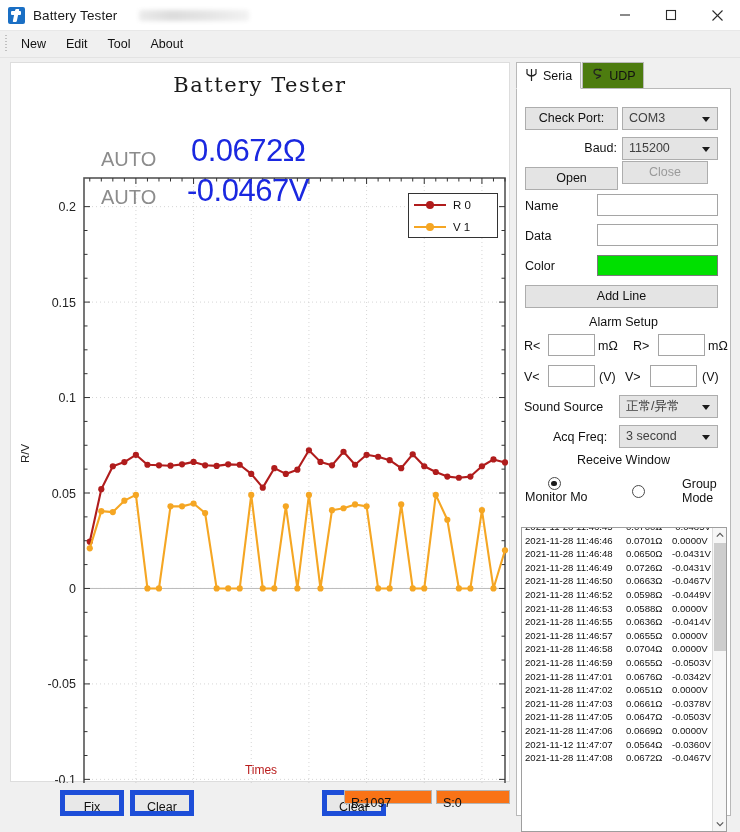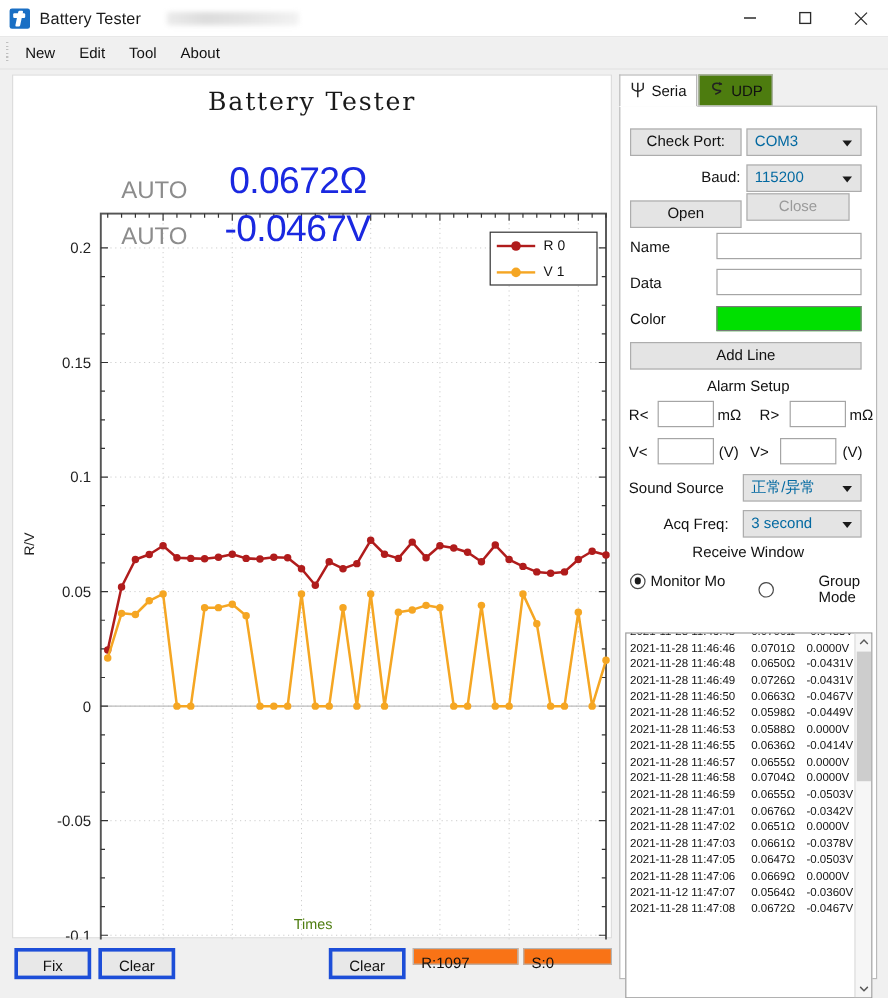--- a/index.html
+++ b/index.html
@@ -86,21 +86,21 @@
     font-size: 21px; color: #1a1a1a; letter-spacing: 1.5px;
   }
   .ylabel {
     position: absolute;
     left: 8px; top: 400px;
     font-size: 11.5px; color: #222;
     transform: rotate(-90deg); transform-origin: left top;
   }
   .xlabel {
     position: absolute; left: 0; top: 700px; width: 500px;
-    text-align: center; font-size: 12px; color: #4d7c0f;
+    text-align: center; font-size: 12px; color: #b91c1c;
   }
   #plot { position: absolute; left: 0; top: 0; }
 
   .overlay-auto {
     position: absolute; font-size: 20px; color: #8c8c8c;
     font-family: "Liberation Sans", sans-serif;
   }
   .overlay-val {
     position: absolute; font-size: 31px; color: #1a28e0;
     font-family: "Liberation Sans", sans-serif;
@@ -120,26 +120,27 @@
     width: 8px; height: 8px; border-radius: 50%;
   }
   .legend-label { font-size: 11.5px; color: #111; margin-left: 7px; }
 
   
   .left-bottom {
     position: absolute; left: 10px; top: 790px; width: 500px; height: 26px;
   }
   .btn {
     background: #e8e8e8;
-    border: 3px solid #1d4ed8;
+    border: 5px solid #1d4ed8;
     font-family: "Liberation Sans", sans-serif;
     font-size: 12.5px; color: #111;
     text-align: center;
     line-height: 24px;
     height: 26px;
+    margin-left: 48px;
   }
   .field-ro {
     background: #f97316; border: 1px solid #b5b5b5;
     font-size: 12.5px; color: #111; height: 14px; line-height: 24px;
     padding-left: 6px;
   }
 
   
   .right-panel {
     position: absolute; left: 516px; top: 62px; width: 215px; height: 754px;
@@ -162,21 +163,21 @@
   .lbl { font-size: 12.5px; color: #111; }
   .pill-btn {
     background: #e4e4e4; border: 1px solid #adadad;
     font-size: 12.5px; color: #111; text-align: center;
     height: 23px; line-height: 21px;
   }
   .pill-btn.disabled { color: #9a9a9a; background: #e4e4e4; }
   .combo {
     background: #e4e4e4; border: 1px solid #adadad;
     height: 23px; position: relative;
-    font-size: 12.5px; color: #0369a1;
+    font-size: 12.5px; color: #404040;
     line-height: 21px; padding-left: 6px;
   }
   .combo .caret {
     position: absolute; right: 7px; top: 9px;
     width: 0; height: 0;
     border-left: 4.5px solid transparent;
     border-right: 4.5px solid transparent;
     border-top: 5px solid #1a1a1a;
   }
   .tinput {
@@ -609,21 +610,21 @@
       </div>
 
       <div class="lbl" style="position:absolute; left:36px; top:341px;">Acq Freq:</div>
       <div class="combo" style="position:absolute; left:102px; top:336px; width:99px;">
         <span>3 second</span>
         <span class="caret"></span>
       </div>
 
       <div class="center-lbl" style="top:364px;">Receive Window</div>
 
-      <div class="radio-wrap" style="left:8px; top:388px;">
+      <div class="radio-wrap" style="left:8px; top:388px;flex-direction:column;">
         <span class="radio on"></span>
         <span>Monitor Mo</span>
       </div>
       <div class="radio-wrap" style="left:115px; top:388px;gap:33px;">
         <span class="radio"></span>
         <span>Group Mode</span>
       </div>
 
       <div class="loglist">
         <div class="log-inner" id="log-inner">

